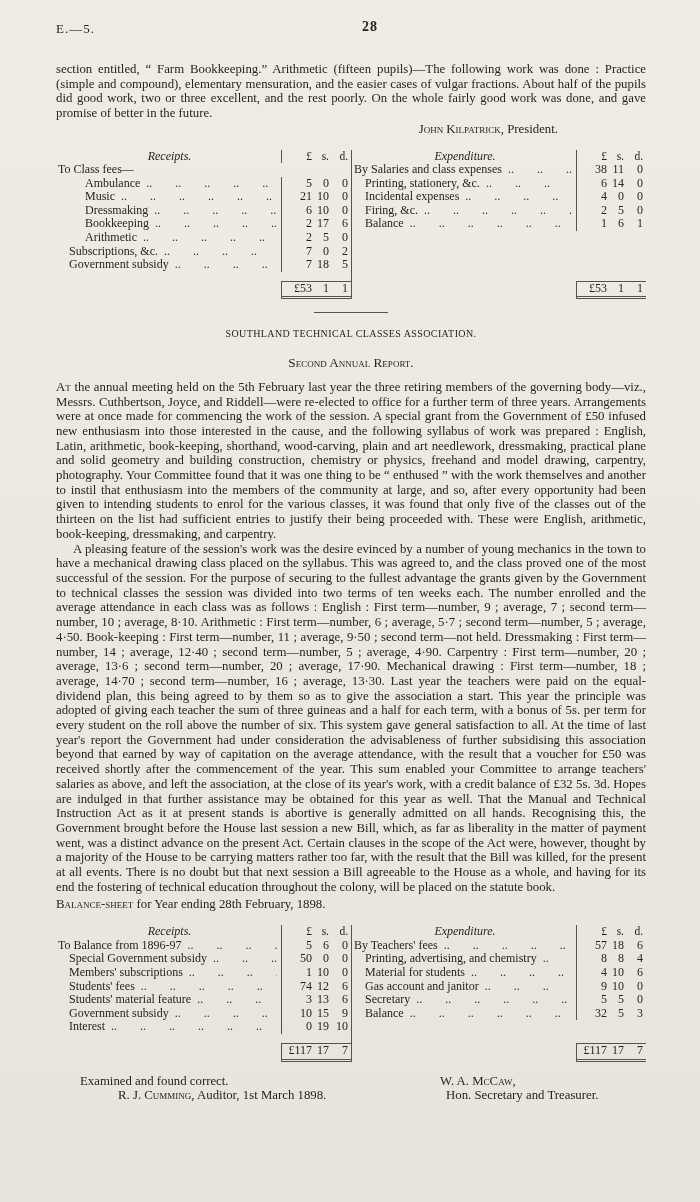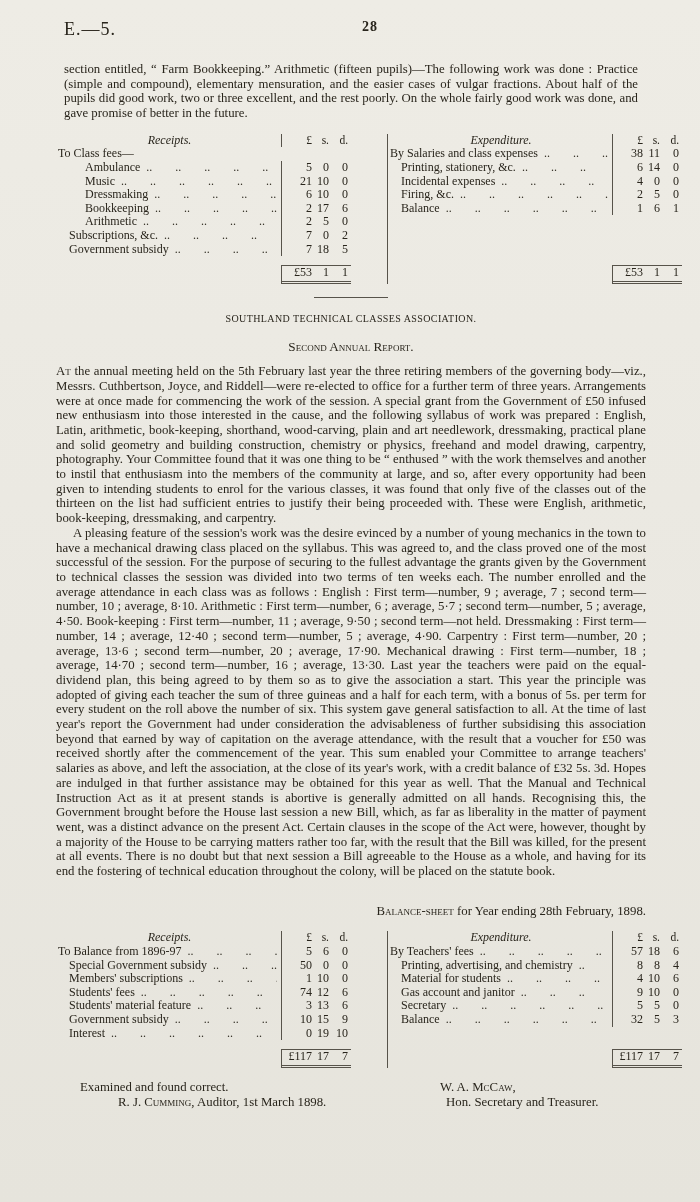--- a/index.html
+++ b/index.html
@@ -10,30 +10,30 @@
     width: 700px; height: 1202px;
     padding: 22px 54px 14px 56px;
     font-family: "Liberation Serif", serif;
     font-size: 12.8px; line-height: 14.7px;
     color: #29251c;
     background: linear-gradient(180deg, #eeece5 0%, #eae8e1 55%, #e6e4dc 100%);
   }
 
   
   .running-head { position: relative; height: 18px; margin-bottom: 22px; }
-  .doc-ref { position: absolute; left: 8px; top: 0; font-size: 18px; letter-spacing: 1px; }
+  .doc-ref { position: absolute; left: 0; top: 0; font-size: 13px; letter-spacing: 1px; }
   .page-num { position: absolute; left: 50%; top: -2px; transform: translateX(-50%);
               font-size: 14px; font-weight: bold; letter-spacing: 1px; margin-left: 19px; }
 
-  p.body-par { margin: 8px; text-align: justify; }
+  p.body-par { margin: 0; text-align: justify; }
   .sc { font-variant: small-caps; }
   .sig { text-align: right; padding-right: 88px; margin: 1px 0 8px; }
 
   
-  .ledger { display: flex; margin-top: 13px; font-size: 12px; line-height: 13.6px; gap: 36px; }
+  .ledger { display: flex; margin-top: 13px; font-size: 12px; line-height: 13.6px; }
   .half { width: 50%; display: flex; flex-direction: column; }
   .half.right { border-left: 1px solid #57534a; }
   .tr { display: flex; align-items: baseline; }
   .tcell { flex: 1; display: flex; align-items: baseline; min-width: 0; padding-left: 2px; }
   .ttitle { justify-content: center; font-style: italic; }
   .amts { width: 70px; flex: none; display: flex; border-left: 1px solid #57534a; padding-right: 2px; }
   .amts .c-l { width: 30px; text-align: right; }
   .amts .c-s { width: 17px; text-align: right; }
   .amts .c-d { width: 19px; text-align: right; }
   .thead .amts { font-size: 11.5px; }
@@ -46,40 +46,41 @@
   .leader::after { content: ".. .. .. .. .. .. .. .. .. .. .. .. .. .. .. .. .. .. .. .."; word-spacing: 20px; }
 
   .section-divider { width: 74px; height: 0; border-top: 1px solid #57534a; margin: 13px auto 10px; }
 
   .assoc-heading { text-align: center; font-size: 10px; letter-spacing: 0.4px; margin: 14px; }
   .sub-heading { text-align: center; font-size: 13.2px; margin: 14px 0 9px; }
 
   .report p.lead-par { margin: 0; text-align: justify; }
   .report p.indent-par { margin: 0; text-align: justify; text-indent: 17px; }
 
-  .balance-heading { text-align: right; margin: 25px 0 3px; }
+  .balance-heading { text-align: left; margin: 3px 0 3px; }
 
   .footer { display: flex; margin-top: 12px; }
   .audit-block { width: 382px; padding-left: 24px; }
   .audit-line2 { padding-left: 38px; }
   .sec-block { flex: 1; padding-left: 2px; }
   .sec-line2 { padding-left: 6px; }
 </style>
 </head>
 <body>
 
 <div class="sheet">
 
   <header class="running-head">
     <span class="doc-ref">E.—5.</span>
     <span class="page-num">28</span>
   </header>
 
   <section class="intro">
     <p class="body-par">section entitled, “ Farm Bookkeeping.”  Arithmetic (fifteen pupils)—The following work was done : Practice (simple and compound), elementary mensuration, and the easier cases of vulgar fractions. About half of the pupils did good work, two or three excellent, and the rest poorly. On the whole fairly good work was done, and gave promise of better in the future.</p>
+    <div class="sig"><span class="sc">John Kilpatrick</span><span>, President.</span></div>
   </section>
 
   <section class="ledger">
     <div class="half left">
       <div class="tr thead">
         <div class="tcell ttitle">
             <span>Receipts.</span>
           </div>
         <div class="amts">
           <span class="c-l">£</span>

